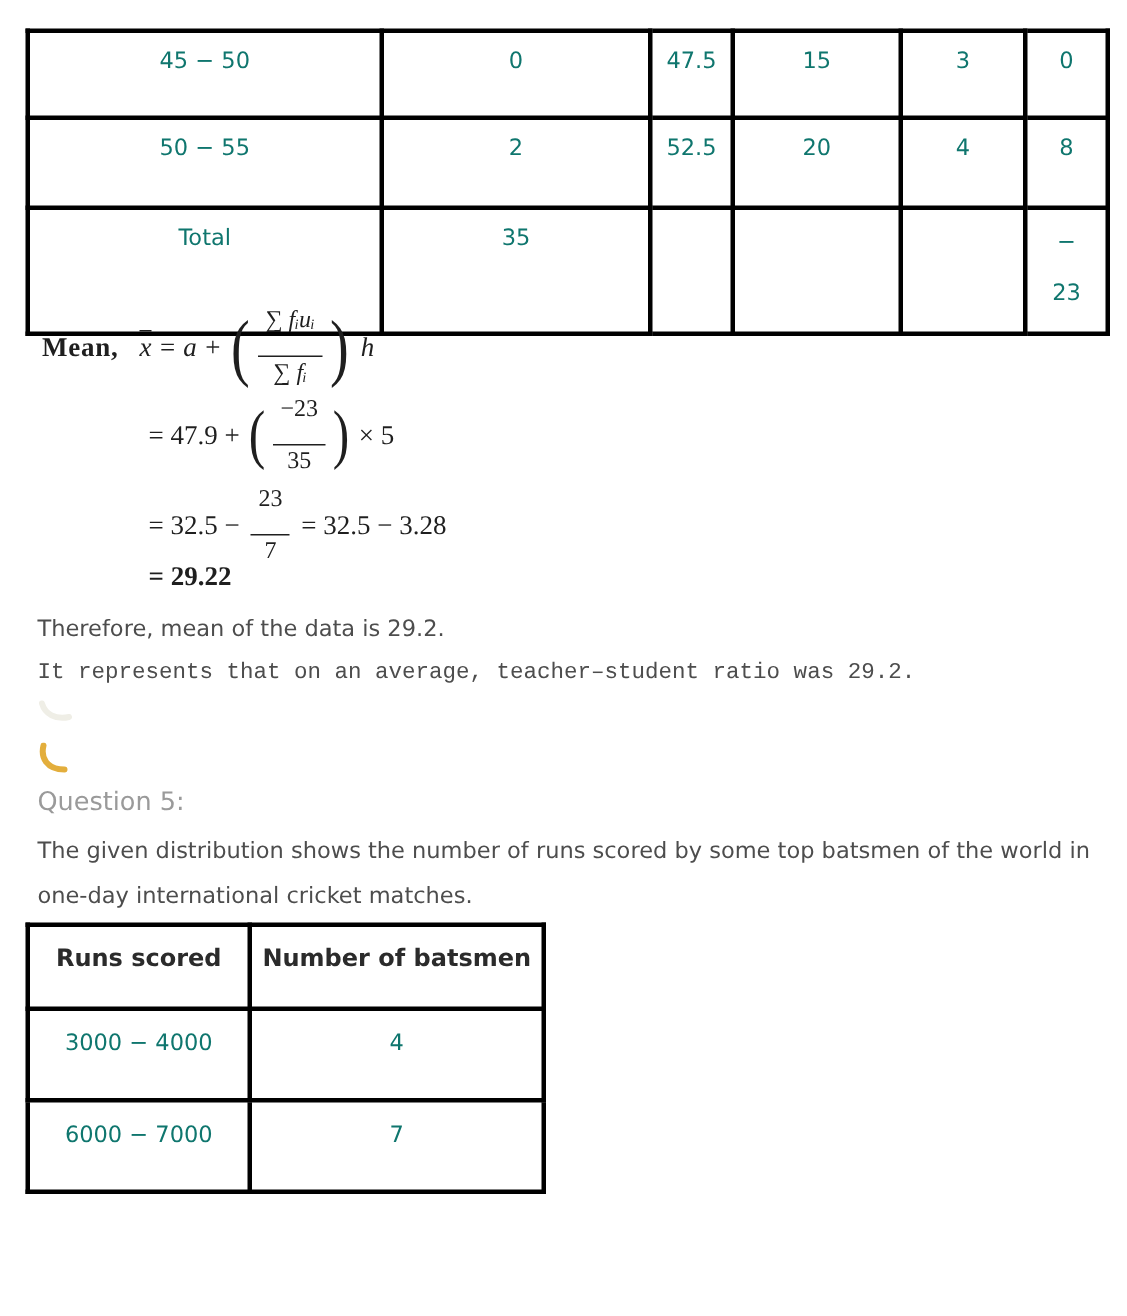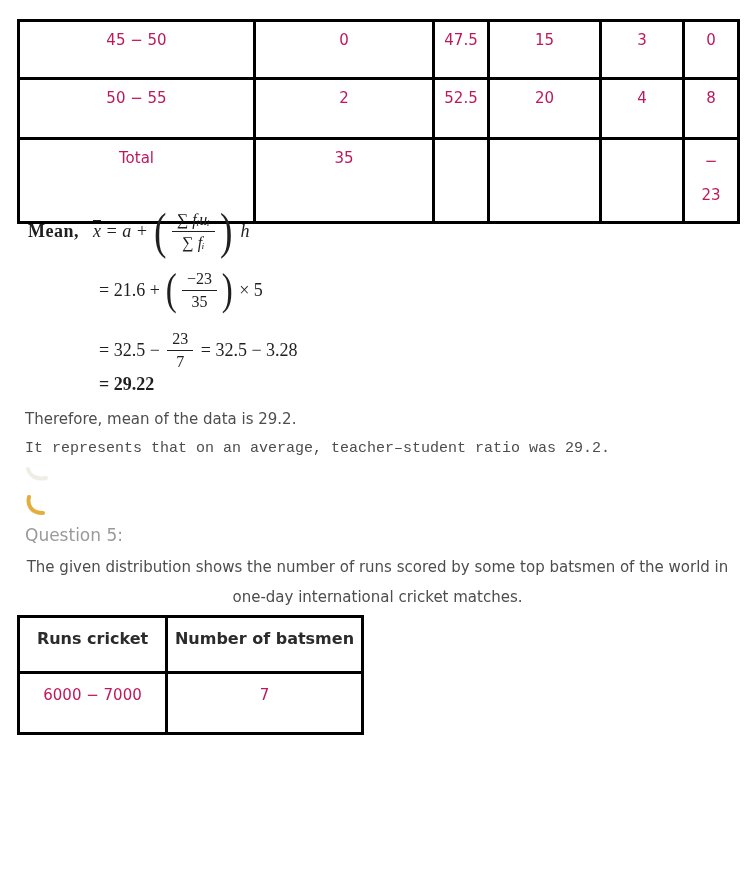--- a/index.html
+++ b/index.html
@@ -13,21 +13,21 @@
     color: #4d4d4d;
   }
 
   
   table { border-collapse: collapse; table-layout: fixed; }
   td, th {
     border: 3px solid #000000;
     text-align: center;
     vertical-align: top;
     font-size: 15px;
-    color: #be185d;
+    color: #0f766e;
     padding: 9px 2px 2px 2px;
     overflow: hidden;
   }
 
   .top-table-wrap { position: absolute; left: 17px; top: 19px; }
   .top-table { width: 720px; border-bottom-width: 5px; }
   .top-table col:nth-child(1) { width: 236px; }
   .top-table col:nth-child(2) { width: 179px; }
   .top-table col:nth-child(3) { width: 55px; }
   .top-table col:nth-child(4) { width: 112px; }
@@ -65,40 +65,39 @@
   .f-var { font-style: italic; }
   .xbar { font-style: italic; text-decoration: overline; }
   .frac {
     display: inline-flex;
     flex-direction: column;
     align-items: center;
     margin: 0 3px;
     font-size: 16px;
     line-height: 1.15;
   }
-  .frac .num { padding: 1px 5px 2px; border-bottom: 1.6px solid #1f1f1f; }
+  .frac .num { padding: 1px 5px 14px; border-bottom: 1.6px solid #1f1f1f; }
   .frac .den { padding-top: 2px; }
   .paren {
     font-size: 50px;
     font-weight: 300;
     line-height: 0.9;
     transform: scaleX(0.75);
     color: #1f1f1f;
   }
   .paren.small { font-size: 44px; }
   .f-bold { font-weight: 700; }
   .f-gap { display: inline-block; width: 6px; }
 
   
   .para {
     position: absolute;
     font-size: 15px;
     line-height: 30px;
     color: #4d4d4d;
-    text-align: center;
   }
   .question-heading {
     position: absolute;
     font-size: 17px;
     color: #9a9a9a;
   }
 
   
   .crescent { position: absolute; }
 </style>
@@ -155,21 +154,21 @@
     <span class="frac">
       <span class="num f-var">∑ fᵢuᵢ</span>
       <span class="den f-var">∑ fᵢ</span>
     </span>
     <span class="paren">)</span>
     <span class="f-gap"></span>
     <span class="f-var">h</span>
   </div>
 
   <div class="formula-line" style="left:99px; top:263px; height:54px;">
-    <span>= 21.6 + </span>
+    <span>= 47.9 + </span>
     <span class="paren small">(</span>
     <span class="frac">
       <span class="num">−23</span>
       <span class="den">35</span>
     </span>
     <span class="paren small">)</span>
     <span> × 5</span>
   </div>
 
   <div class="formula-line" style="left:99px; top:325px; height:50px;">
@@ -203,26 +202,30 @@
   <div class="para" style="left:25px; top:552px; width:705px;">The given distribution shows the number of runs scored by some top batsmen of the world in one-day international cricket matches.</div>
 
   <div class="batsmen-table-wrap">
     <table class="batsmen-table">
       <colgroup>
           <col>
           <col>
         </colgroup>
       <thead>
         <tr>
-          <th>Runs cricket</th>
+          <th>Runs scored</th>
           <th>Number of batsmen</th>
         </tr>
       </thead>
       <tbody>
         <tr>
+          <td>3000 − 4000</td>
+          <td>4</td>
+        </tr>
+        <tr>
           <td>6000 − 7000</td>
           <td>7</td>
         </tr>
       </tbody>
     </table>
   </div>
 
 </div>
 
 </body></html>

